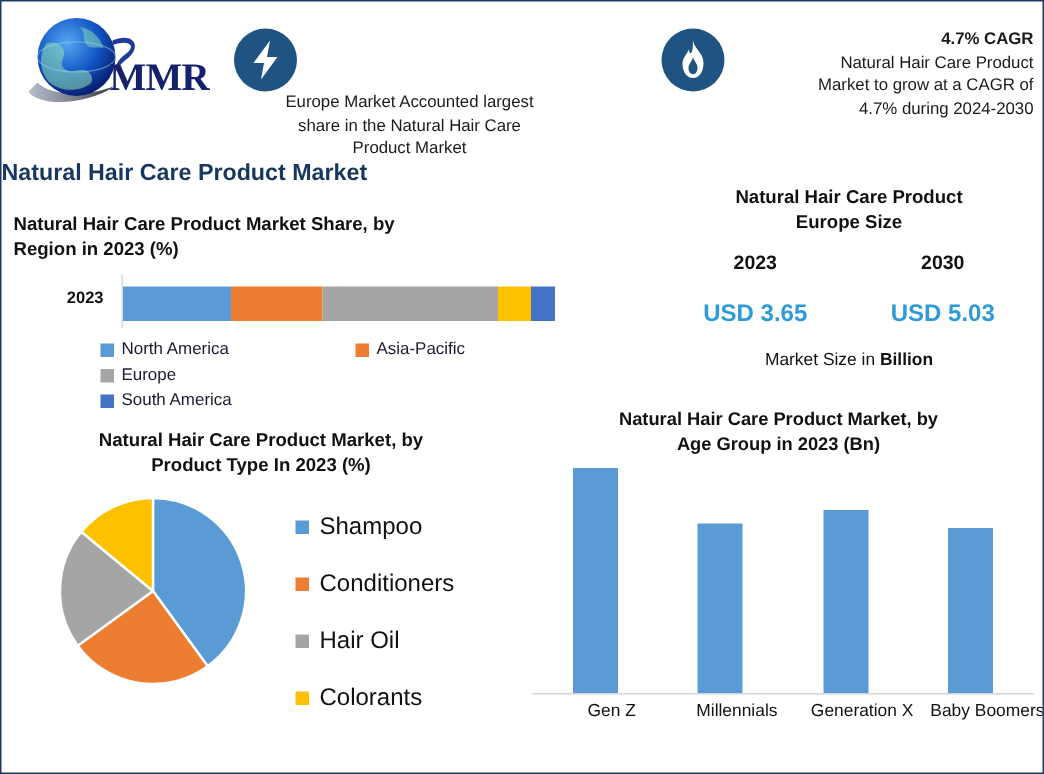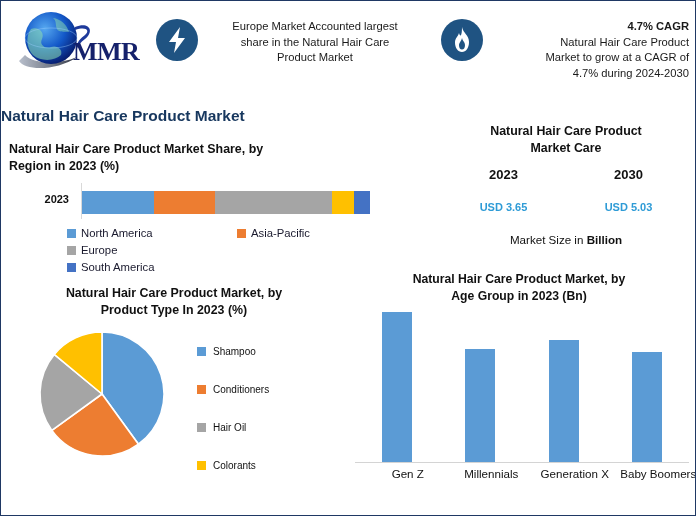--- a/index.html
+++ b/index.html
@@ -158,21 +158,21 @@
     display: flex;
   }
   .size-col { width: 125px; text-align: center; }
   .size-yr {
     font-size: 13px;
     font-weight: bold;
     color: #111;
   }
   .size-val {
     margin-top: 19px;
-    font-size: 11px;
+    font-size: 16px;
     font-weight: bold;
     color: #2e9bd6;
   }
   .size-foot {
     position: absolute;
     left: 0; top: 110px;
     width: 250px;
     text-align: center;
     font-size: 11.6px;
     color: #111;
@@ -200,21 +200,21 @@
     position: absolute;
     left: 188px; top: 58px;
   }
   .pl-item {
     display: flex;
     align-items: center;
     height: 17px;
     margin-bottom: 21px;
   }
   .pl-sw { width: 9px; height: 9px; margin-right: 7px; flex: 0 0 auto; }
-  .pl-lb { font-size: 10px; color: #111; white-space: nowrap; }
+  .pl-lb { font-size: 16px; color: #111; white-space: nowrap; }
 
   
   .panel-age {
     position: absolute;
     left: 344px; top: 266px;
     width: 348px; height: 244px;
   }
   .age-title {
     text-align: center;
     font-size: 12.2px;
@@ -278,21 +278,21 @@
         <path d="M4 52 C10 62 42 62 62 48 C44 56 18 55 10 46 Z" fill="url(#sw)"></path>
         <circle cx="36" cy="29" r="26" fill="url(#gl)"></circle>
         <path d="M16 20 C24 17 30 24 27 30 C24 36 30 40 36 38 C42 36 48 40 46 46 C40 52 26 53 18 46 C12 40 10 28 16 20 Z" fill="#8fe0b0" opacity="0.55"></path>
         <path d="M38 9 C46 10 52 16 54 23 C50 22 44 24 42 20 C40 16 42 12 38 9 Z" fill="#8fe0b0" opacity="0.5"></path>
         <ellipse cx="36" cy="29" rx="26" ry="10" fill="none" stroke="#9fd3ff" stroke-width="0.8" opacity="0.5"></ellipse>
         <path d="M60 18 C74 12 80 22 70 30 C66 33 63 36 62 40 C61 33 66 29 70 26 C75 22 72 17 60 21 Z" fill="#1e3a9b"></path>
       </svg>
       <div class="logo-text">MMR</div>
     </div>
 
-    <div class="hl-block" style="left:155px; top:18px; width:275px;">
+    <div class="hl-block" style="left:155px; top:18px; width:275px;flex-direction:column;">
       <div class="hl-icon">
         <svg width="42" height="42" viewBox="0 0 42 42">
           <path d="M24 8 L13 23 H20 L18 34 L29 19 H22 Z" fill="#ffffff"></path>
         </svg>
       </div>
       <div class="hl-text" style="width:222px; padding-left:6px;">
         <span class="strong"></span>
         <span>Europe Market Accounted largest</span><br>
         <span>share in the Natural Hair Care</span><br>
         <span>Product Market</span>
@@ -351,21 +351,21 @@
         <div class="lg-item col-a">
           <span class="lg-sw" style="background: rgb(68, 114, 196);"></span>
           <span class="lg-lb">South America</span>
         </div>
       </div>
   </div>
 
   <div class="panel-size">
     <div class="size-title">
       <div>Natural Hair Care Product</div>
-      <div>Market Care</div>
+      <div>Europe Size</div>
     </div>
     <div class="size-years">
       <div class="size-col">
         <div class="size-yr">2023</div>
         <div class="size-val">USD 3.65</div>
       </div>
       <div class="size-col">
         <div class="size-yr">2030</div>
         <div class="size-val">USD 5.03</div>
       </div>

